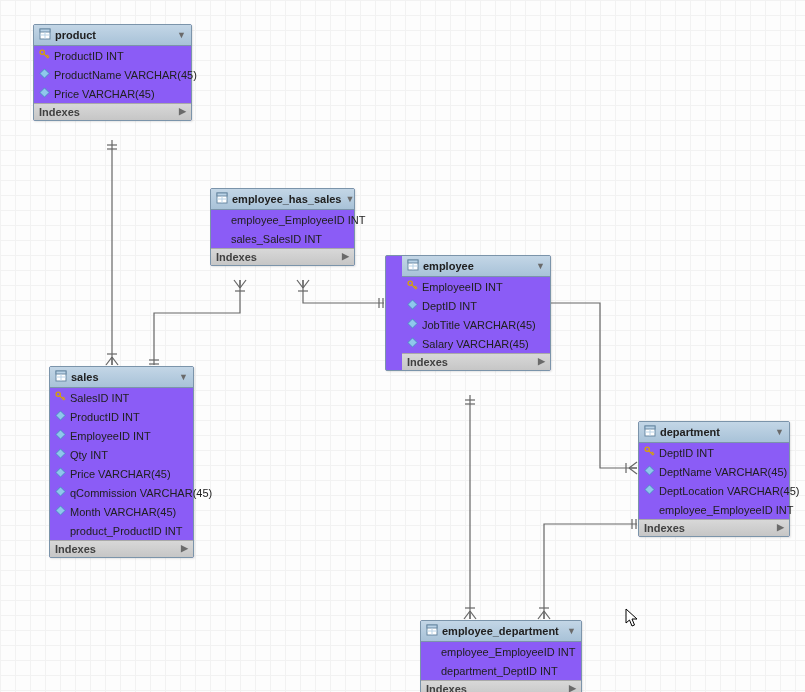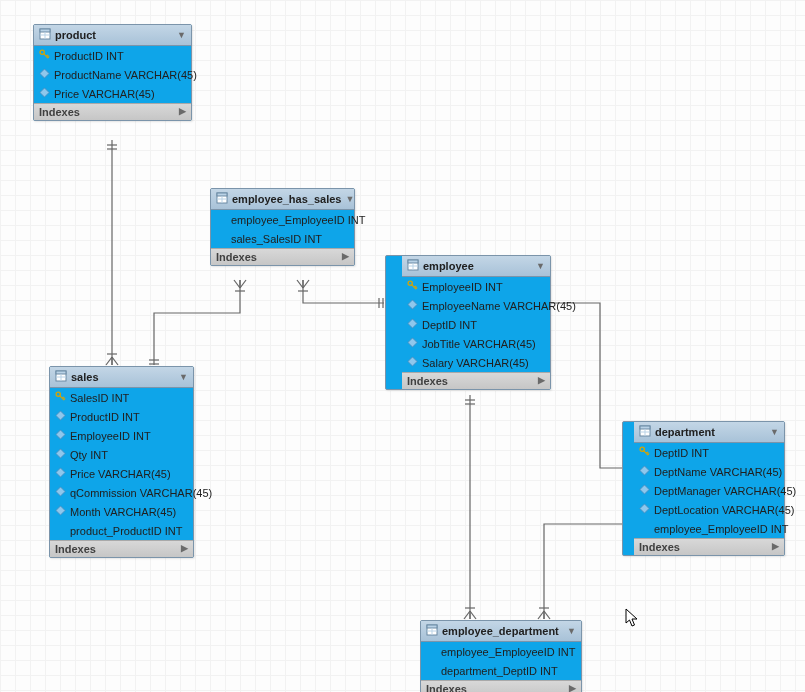--- a/index.html
+++ b/index.html
@@ -18,21 +18,21 @@
     overflow: hidden;
   }
   svg.connectors {
     position: absolute;
     top: 0; left: 0;
     width: 805px; height: 692px;
     pointer-events: none;
   }
   .table {
     position: absolute;
-    background: #0ea5e9;
+    background: #8b5cf6;
     border: 1px solid #7b94aa;
     border-radius: 2px;
     box-shadow: 1px 1px 2px rgba(0,0,0,0.1);
   }
   .thead {
     background: linear-gradient(#c3d6e6, #a8c2d8);
     border-bottom: 1px solid #7b94aa;
     padding: 3px 5px;
     font-weight: bold;
     color: #202020;
@@ -194,26 +194,20 @@
         <span><svg class="icon" viewBox="0 0 12 12">
             <circle cx="3.5" cy="3.5" r="2.3" fill="none" stroke="#d9a400" stroke-width="1.4"></circle>
             <path d="M5 5 L10 10 M8 8 L10 6.5 M9.5 9.5 L11 8" stroke="#d9a400" stroke-width="1.4" fill="none"></path>
           </svg></span>
         <span>EmployeeID INT</span>
       </div>
       <div class="row">
         <span><svg class="icon" viewBox="0 0 12 12">
             <path d="M6 1 L11 6 L6 11 L1 6 Z" fill="#8fc7ec" stroke="#4a90c2" stroke-width="1"></path>
           </svg></span>
-        <span>EmployeeName VARCHAR(45)</span>
-      </div>
-      <div class="row">
-        <span><svg class="icon" viewBox="0 0 12 12">
-            <path d="M6 1 L11 6 L6 11 L1 6 Z" fill="#8fc7ec" stroke="#4a90c2" stroke-width="1"></path>
-          </svg></span>
         <span>DeptID INT</span>
       </div>
       <div class="row">
         <span><svg class="icon" viewBox="0 0 12 12">
             <path d="M6 1 L11 6 L6 11 L1 6 Z" fill="#8fc7ec" stroke="#4a90c2" stroke-width="1"></path>
           </svg></span>
         <span>JobTitle VARCHAR(45)</span>
       </div>
       <div class="row">
         <span><svg class="icon" viewBox="0 0 12 12">
@@ -282,21 +276,21 @@
       </div>
       <div class="row">
         <span><span class="icon"></span></span>
         <span>product_ProductID INT</span>
       </div>
       <div class="footer">
         <span class="lbl">Indexes</span>
         <span class="arrow">▶</span>
       </div>
     </div>
-    <div class="table" style="left: 622px; top: 421px; width: 150px; padding-left: 11px;">
+    <div class="table" style="left: 638px; top: 421px; width: 150px;">
       <div class="thead">
         <span><svg class="tblicon" viewBox="0 0 12 12">
             <rect x="1" y="1" width="10" height="10" fill="#fff" stroke="#6a89a3" stroke-width="1"></rect>
             <rect x="1" y="1" width="10" height="3" fill="#b9d2e6" stroke="#6a89a3" stroke-width="1"></rect>
             <line x1="1" y1="7" x2="11" y2="7" stroke="#b9d2e6"></line>
             <line x1="6" y1="4" x2="6" y2="11" stroke="#b9d2e6"></line>
           </svg></span>
         <span class="title">department</span>
         <span class="arrow">▼</span>
       </div>
@@ -305,26 +299,20 @@
             <circle cx="3.5" cy="3.5" r="2.3" fill="none" stroke="#d9a400" stroke-width="1.4"></circle>
             <path d="M5 5 L10 10 M8 8 L10 6.5 M9.5 9.5 L11 8" stroke="#d9a400" stroke-width="1.4" fill="none"></path>
           </svg></span>
         <span>DeptID INT</span>
       </div>
       <div class="row">
         <span><svg class="icon" viewBox="0 0 12 12">
             <path d="M6 1 L11 6 L6 11 L1 6 Z" fill="#8fc7ec" stroke="#4a90c2" stroke-width="1"></path>
           </svg></span>
         <span>DeptName VARCHAR(45)</span>
-      </div>
-      <div class="row">
-        <span><svg class="icon" viewBox="0 0 12 12">
-            <path d="M6 1 L11 6 L6 11 L1 6 Z" fill="#8fc7ec" stroke="#4a90c2" stroke-width="1"></path>
-          </svg></span>
-        <span>DeptManager VARCHAR(45)</span>
       </div>
       <div class="row">
         <span><svg class="icon" viewBox="0 0 12 12">
             <path d="M6 1 L11 6 L6 11 L1 6 Z" fill="#8fc7ec" stroke="#4a90c2" stroke-width="1"></path>
           </svg></span>
         <span>DeptLocation VARCHAR(45)</span>
       </div>
       <div class="row">
         <span><span class="icon"></span></span>
         <span>employee_EmployeeID INT</span>

